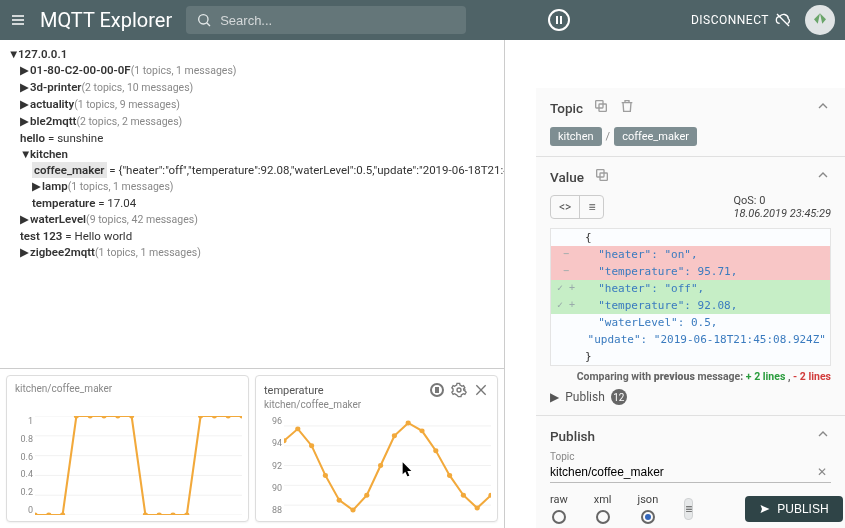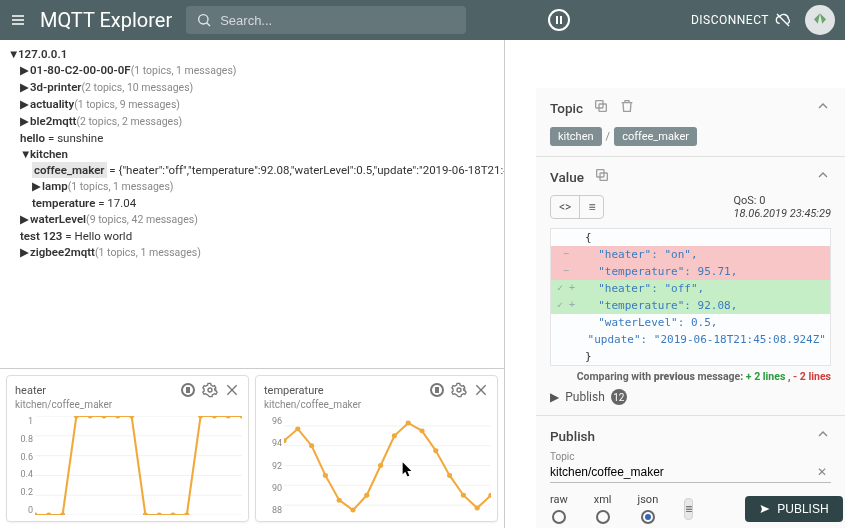--- a/index.html
+++ b/index.html
@@ -149,40 +149,20 @@
       <div class="node ind2"><span class="sel">coffee_maker</span> = <span class="val">{"heater":"off","temperature":92.08,"waterLevel":0.5,"update":"2019-06-18T21:45:08.924Z"}</span></div>
       <div class="node ind2"><span class="caret">▶</span><span class="name">lamp</span><span class="meta">(1 topics, 1 messages)</span></div>
       <div class="node ind2"><span class="name">temperature</span> = <span class="val">17.04</span></div>
       <div class="node ind1"><span class="caret">▶</span><span class="name">waterLevel</span><span class="meta">(9 topics, 42 messages)</span></div>
       <div class="node ind1"><span class="name">test 123</span> = <span class="val">Hello world</span></div>
       <div class="node ind1"><span class="caret">▶</span><span class="name">zigbee2mqtt</span><span class="meta">(1 topics, 1 messages)</span></div>
     </div>
 
     <div class="charts">
       <div class="chart-card">
-        <div class="chart-head">
-          <div class="ct">heater</div>
-          <div class="sp"></div>
-          <div class="ico">
-              <div class="pause-circle" style="width:14px;height:14px;border-color:#777">
-                <div class="bars" style="border-color:#777;width:4px;height:6px"></div>
-              </div>
-            </div>
-          <div class="ico">
-              <svg class="ic" viewBox="0 0 24 24" fill="none" stroke="#777" stroke-width="2">
-                <circle cx="12" cy="12" r="3"></circle>
-                <path d="M19 12a7 7 0 00-.2-1.6l2-1.6-2-3.4-2.4 1a7 7 0 00-2.8-1.6L13 2h-4l-.6 2.8a7 7 0 00-2.8 1.6l-2.4-1-2 3.4 2 1.6A7 7 0 003 12c0 .5.1 1 .2 1.6l-2 1.6 2 3.4 2.4-1a7 7 0 002.8 1.6L11 22h4l.6-2.8a7 7 0 002.8-1.6l2.4 1 2-3.4-2-1.6c.1-.6.2-1.1.2-1.6z"></path>
-              </svg>
-            </div>
-          <div class="ico">
-              <svg class="ic" viewBox="0 0 24 24" stroke="#777" stroke-width="2">
-                <path d="M5 5l14 14M19 5L5 19"></path>
-              </svg>
-            </div>
-        </div>
         <div class="chart-sub">kitchen/coffee_maker</div>
         <div class="chart-yticks" id="yticks0">
             <span>1</span>
             <span>0.8</span>
             <span>0.6</span>
             <span>0.4</span>
             <span>0.2</span>
             <span>0</span>
           </div>
         <div class="chart-body"><svg id="chart0" width="100%" height="100%" viewBox="0 0 200 100" preserveAspectRatio="none">

